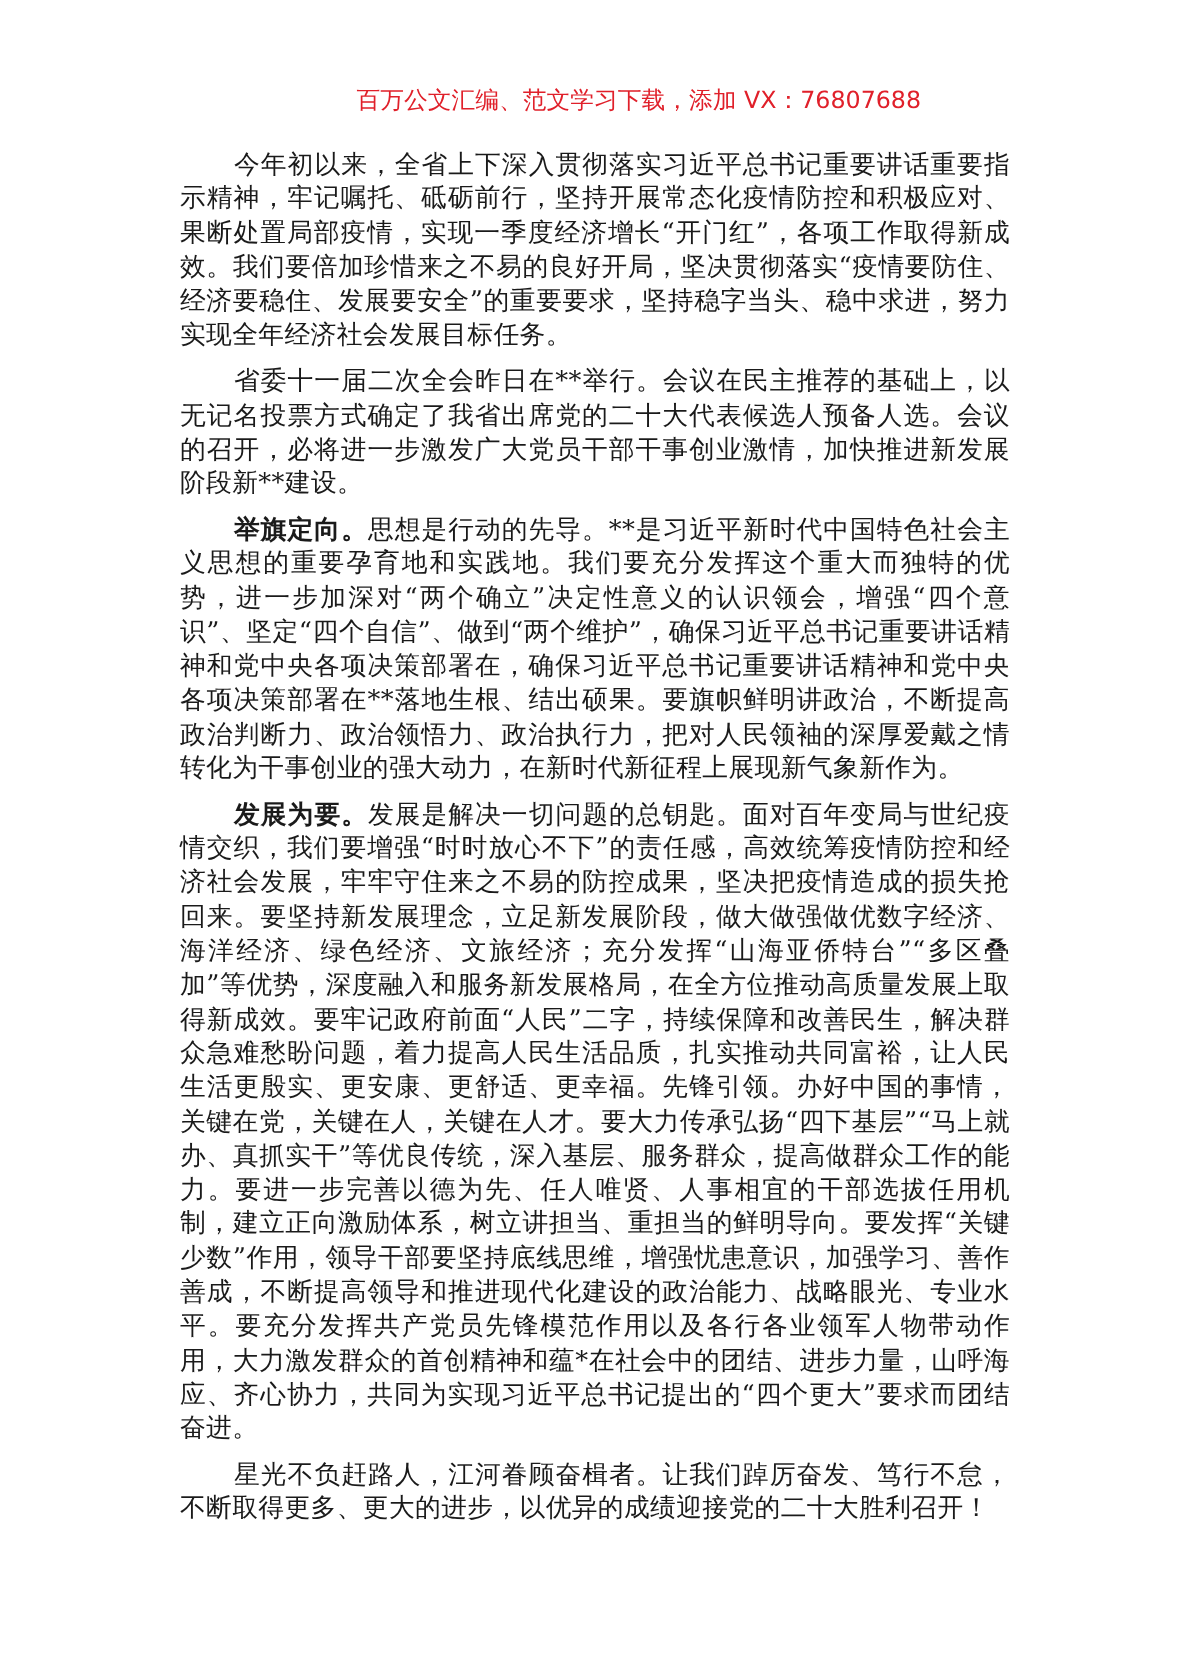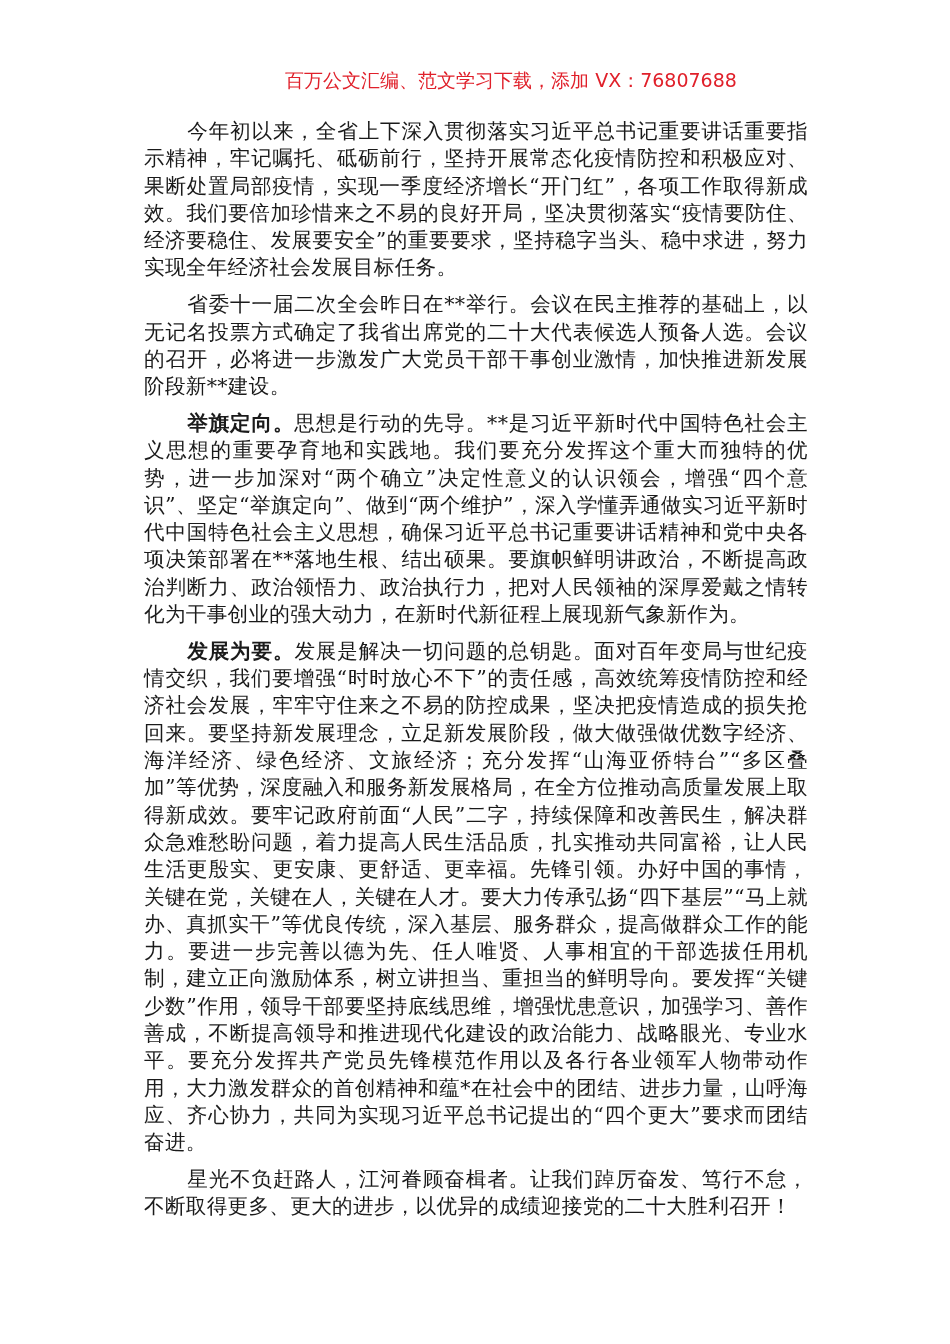--- a/index.html
+++ b/index.html
@@ -60,21 +60,21 @@
   <div class="header">百万公文汇编、范文学习下载，添加 VX：76807688</div>
 
   <div class="content">
     <p class="para">
       <span>今年初以来，全省上下深入贯彻落实习近平总书记重要讲话重要指示精神，牢记嘱托、砥砺前行，坚持开展常态化疫情防控和积极应对、果断处置局部疫情，实现一季度经济增长“开门红”，各项工作取得新成效。我们要倍加珍惜来之不易的良好开局，坚决贯彻落实“疫情要防住、经济要稳住、发展要安全”的重要要求，坚持稳字当头、稳中求进，努力实现全年经济社会发展目标任务。</span>
     </p>
     <p class="para">
       <span>省委十一届二次全会昨日在**举行。会议在民主推荐的基础上，以无记名投票方式确定了我省出席党的二十大代表候选人预备人选。会议的召开，必将进一步激发广大党员干部干事创业激情，加快推进新发展阶段新**建设。</span>
     </p>
     <p class="para">
-      <span class="lead">举旗定向。</span><span>思想是行动的先导。**是习近平新时代中国特色社会主义思想的重要孕育地和实践地。我们要充分发挥这个重大而独特的优势，进一步加深对“两个确立”决定性意义的认识领会，增强“四个意识”、坚定“举旗定向”、做到“两个维护”，深入学懂弄通做实习近平新时代中国特色社会主义思想，确保习近平总书记重要讲话精神和党中央各项决策部署在**落地生根、结出硕果。要旗帜鲜明讲政治，不断提高政治判断力、政治领悟力、政治执行力，把对人民领袖的深厚爱戴之情转化为干事创业的强大动力，在新时代新征程上展现新气象新作为。</span>
+      <span class="lead">举旗定向。</span><span>思想是行动的先导。**是习近平新时代中国特色社会主义思想的重要孕育地和实践地。我们要充分发挥这个重大而独特的优势，进一步加深对“两个确立”决定性意义的认识领会，增强“四个意识”、坚定“四个自信”、做到“两个维护”，确保习近平总书记重要讲话精神和党中央各项决策部署在，确保习近平总书记重要讲话精神和党中央各项决策部署在**落地生根、结出硕果。要旗帜鲜明讲政治，不断提高政治判断力、政治领悟力、政治执行力，把对人民领袖的深厚爱戴之情转化为干事创业的强大动力，在新时代新征程上展现新气象新作为。</span>
     </p>
     <p class="para">
       <span class="lead">发展为要。</span><span>发展是解决一切问题的总钥匙。面对百年变局与世纪疫情交织，我们要增强“时时放心不下”的责任感，高效统筹疫情防控和经济社会发展，牢牢守住来之不易的防控成果，坚决把疫情造成的损失抢回来。要坚持新发展理念，立足新发展阶段，做大做强做优数字经济、海洋经济、绿色经济、文旅经济；充分发挥“山海亚侨特台”“多区叠加”等优势，深度融入和服务新发展格局，在全方位推动高质量发展上取得新成效。要牢记政府前面“人民”二字，持续保障和改善民生，解决群众急难愁盼问题，着力提高人民生活品质，扎实推动共同富裕，让人民生活更殷实、更安康、更舒适、更幸福。先锋引领。办好中国的事情，关键在党，关键在人，关键在人才。要大力传承弘扬“四下基层”“马上就办、真抓实干”等优良传统，深入基层、服务群众，提高做群众工作的能力。要进一步完善以德为先、任人唯贤、人事相宜的干部选拔任用机制，建立正向激励体系，树立讲担当、重担当的鲜明导向。要发挥“关键少数”作用，领导干部要坚持底线思维，增强忧患意识，加强学习、善作善成，不断提高领导和推进现代化建设的政治能力、战略眼光、专业水平。要充分发挥共产党员先锋模范作用以及各行各业领军人物带动作用，大力激发群众的首创精神和蕴*在社会中的团结、进步力量，山呼海应、齐心协力，共同为实现习近平总书记提出的“四个更大”要求而团结奋进。</span>
     </p>
     <p class="para">
       <span>星光不负赶路人，江河眷顾奋楫者。让我们踔厉奋发、笃行不怠，不断取得更多、更大的进步，以优异的成绩迎接党的二十大胜利召开！</span>
     </p>
   </div>
 </div>
 

